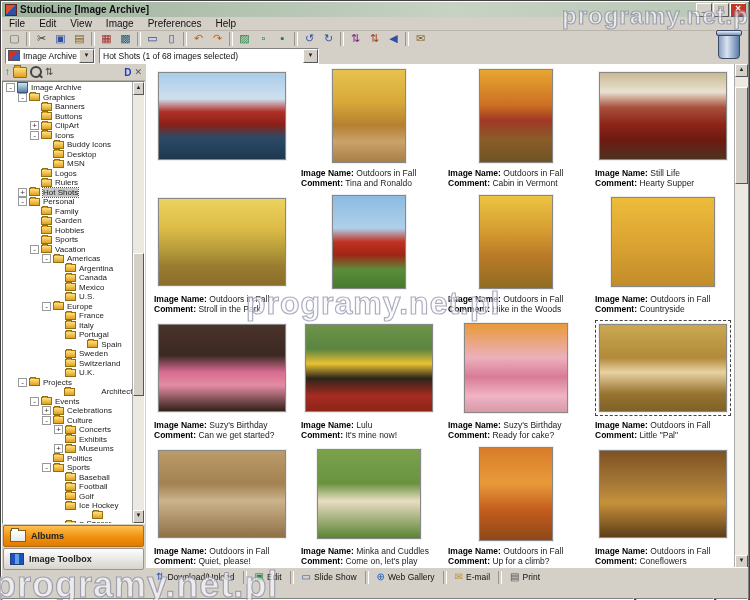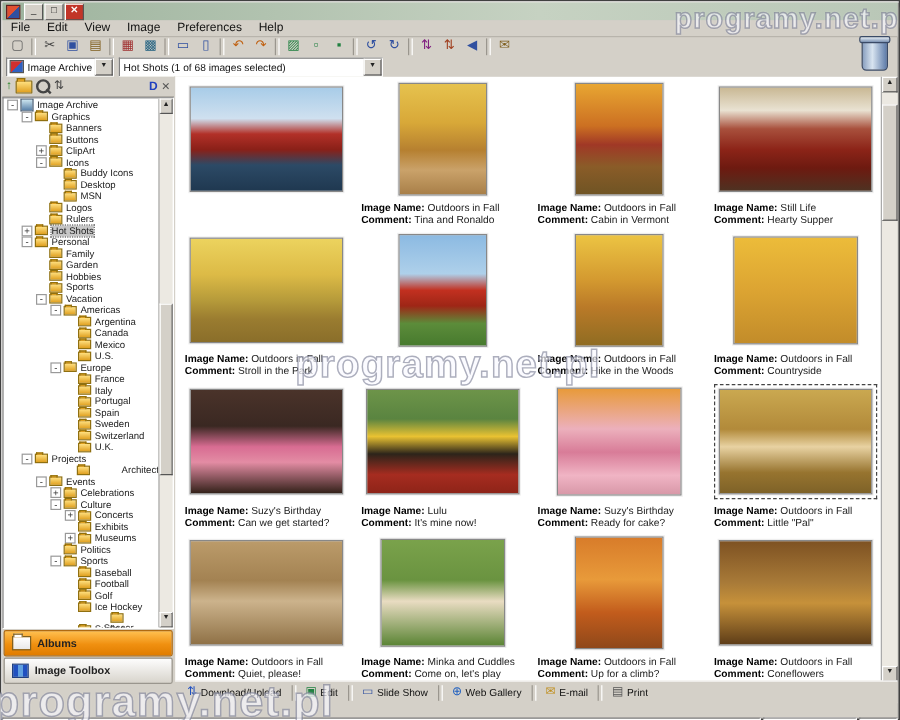--- a/index.html
+++ b/index.html
@@ -136,20 +136,21 @@
   #wm-mid{top:285px;left:246px;font-size:32px;}
   #wm-bot{bottom:-6px;left:-6px;font-size:36px;}
 </style>
 </head>
 <body>
 
 <div class="win"></div>
 
 <div id="titlebar">
   <div id="appicon"></div>
+  <div id="title">StudioLine [Image Archive]</div>
   <div class="tbtns">
     <div class="wbtn">_</div>
     <div class="wbtn">□</div>
     <div class="wbtn close">✕</div>
   </div>
 </div>
 
 <div id="menubar">
     <span class="mitem">File</span>
     <span class="mitem">Edit</span>
@@ -343,21 +344,21 @@
       <div class="trow" style="padding-left: 51px;">
         <span class="tspace"></span>
         <span class="tfold"></span>
         <span>Italy</span>
       </div>
       <div class="trow" style="padding-left: 51px;">
         <span class="tspace"></span>
         <span class="tfold"></span>
         <span>Portugal</span>
       </div>
-      <div class="trow" style="padding-left: 51px;">
+      <div class="trow" style="padding-left: 51px; justify-content: center;">
         <span class="tspace"></span>
         <span class="tfold"></span>
         <span>Spain</span>
       </div>
       <div class="trow" style="padding-left: 51px;">
         <span class="tspace"></span>
         <span class="tfold"></span>
         <span>Sweden</span>
       </div>
       <div class="trow" style="padding-left: 51px;">

